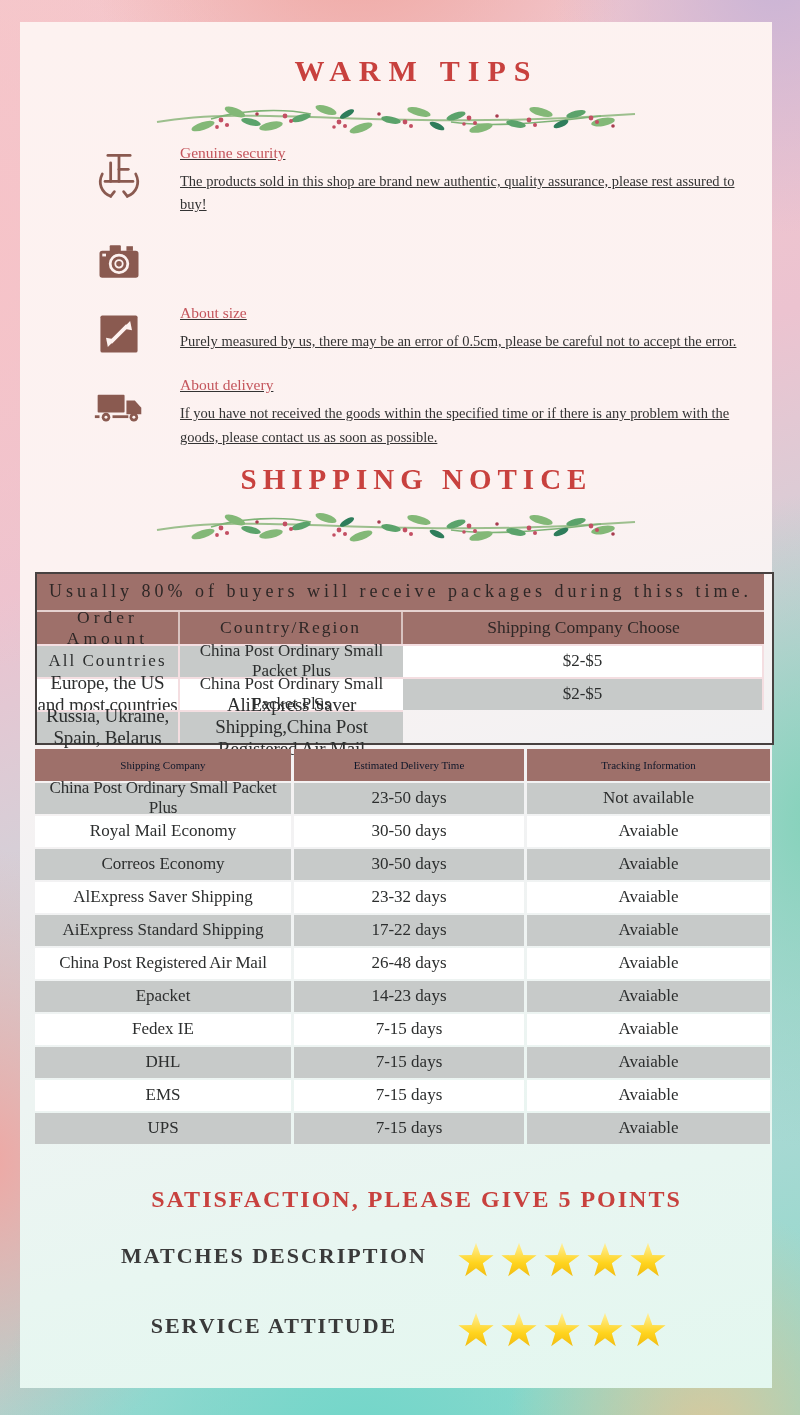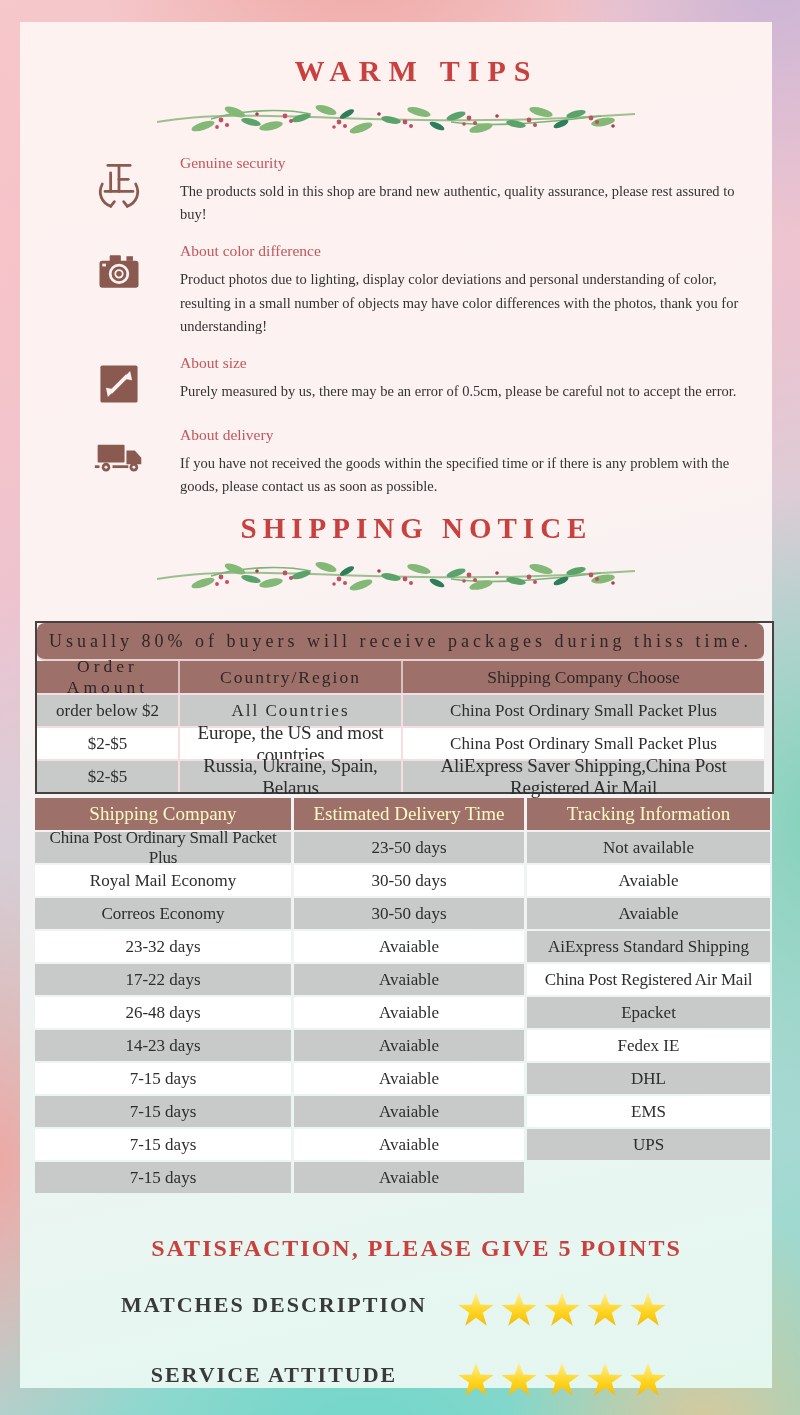--- a/index.html
+++ b/index.html
@@ -14,44 +14,44 @@
       radial-gradient(70% 48% at -5% 18%, #f6c3c8 0%, rgba(246,195,200,0) 62%),
       radial-gradient(55% 38% at -2% 82%, #efa7a3 0%, rgba(239,167,163,0) 58%),
       linear-gradient(160deg,#f5c9cc 0%,#ecc3d0 35%,#c2dade 65%,#8ed8c9 100%);}
   .panel{position:absolute;left:20px;top:22px;width:752px;height:1366px;
     background:linear-gradient(168deg,#fdf2f0 0%,#fcf2f1 38%,#f2f2f3 58%,#e8f6f1 84%,#e3f7ef 100%);}
   .big-title{margin:0;text-align:center;font-weight:bold;color:#c8413e;
     font-family:"Liberation Serif","DejaVu Serif",serif;padding-left:41px;}
   .warm{padding-top:32px;font-size:30px;letter-spacing:8px;}
   .ship{font-size:29px;letter-spacing:6px;}
   .divider{display:block;margin:4px auto 0;width:490px;height:50px;}
-  .tips{margin-top:10px;}
+  .tips{margin-top:0;text-decoration:underline;}
   .tip{display:flex;margin:0 0 14px 70px;}
   .tip-icon{flex:0 0 58px;height:52px;margin-top:6px;}
   .tip-body{margin-left:32px;width:578px;}
   .tip-h{color:#c4555c;font-size:15.5px;margin:2px 0 8px;}
   .tip-p{margin:0;font-size:14.5px;line-height:1.6;color:#333;}
   
   .t1{margin:22px 15px 0;width:735px;border:2px solid #474140;display:grid;
       grid-template-columns:143px 223px 361px;}
   .t1 div{display:flex;align-items:center;justify-content:center;text-align:center;}
   .t1-caption{grid-column:1/-1;background:#9e706a;height:36px;font-size:18px;
-      letter-spacing:4px;color:#2e2726;border-bottom:2px solid #e6d2d0;border-radius:8px;}
+      letter-spacing:4px;color:#2e2726;border-bottom:2px solid #e6d2d0;}
   .t1-h{background:#9e706a;height:32px;font-size:17.5px;color:#2e2726;border-right:2px solid #d8c2bf;}
   .t1-h:last-of-type{border-right:none;}
   .sp4{letter-spacing:4px;} .sp2{letter-spacing:2px;}
   .t1-c{height:31px;font-size:17px;color:#2c2e2e;border-top:2px solid #f4dee1;border-right:2px solid #f4dee1;}
   .t1 .rend{border-right:none;}
   .gray{background:#c7cac9;} .white{background:#ffffff;}
   .small{font-size:19px;letter-spacing:-0.2px;}
   
   .t2{margin:4px 15px 0;width:735px;display:grid;grid-template-columns:256px 230px 243px;
       column-gap:3px;row-gap:2px;}
   .t2 div{display:flex;align-items:center;justify-content:center;text-align:center;}
-  .t2-h{background:#9e706a;height:32px;font-size:19px;color:#fef9c3;}
+  .t2-h{background:#9e706a;height:32px;font-size:11px;color:#0f172a;}
   .t2-c{height:31px;font-size:17px;color:#2c2e2e;}
   .sat{margin-top:42px;font-size:24px;letter-spacing:2px;}
   .ratings{margin-top:30px;}
   .rating-row{display:flex;align-items:flex-start;justify-content:center;height:44px;margin-bottom:26px;}
   .rating-label{width:320px;text-align:center;font-size:22px;font-weight:bold;
       letter-spacing:2px;color:#3a3a3a;font-family:"Liberation Serif","DejaVu Serif",serif;}
   .stars{display:flex;margin-left:24px;width:220px;}
   .star{width:36px;height:36px;margin-right:7px;display:inline-block;
       background:linear-gradient(180deg,#fff0a0 0%,#ffd41e 55%,#efb70f 100%);
       clip-path:polygon(50% 0%,62% 34%,99% 35%,69% 57%,80% 93%,50% 71%,20% 93%,31% 57%,1% 35%,38% 34%);}
@@ -170,24 +170,20 @@
           </svg>
         <div class="tip-body">
           <div class="tip-h">Genuine security</div>
           <p class="tip-p">The products sold in this shop are brand new authentic, quality assurance, please rest assured to buy!</p>
         </div>
       </div>
       <div class="tip">
         <svg class="tip-icon">
             <use href="#icon-camera"></use>
           </svg>
-        <div class="tip-body">
-          <div class="tip-h">About color difference</div>
-          <p class="tip-p">Product photos due to lighting, display color deviations and personal understanding of color, resulting in a small number of objects may have color differences with the photos, thank you for understanding!</p>
-        </div>
       </div>
       <div class="tip">
         <svg class="tip-icon">
             <use href="#icon-size"></use>
           </svg>
         <div class="tip-body">
           <div class="tip-h">About size</div>
           <p class="tip-p">Purely measured by us, there may be an error of 0.5cm, please be careful not to accept the error.</p>
         </div>
       </div>
@@ -206,21 +202,20 @@
     <svg class="divider">
         <use href="#floral"></use>
       </svg>
 
     <div class="t1">
       <div class="t1-caption">Usually 80% of buyers will receive packages during thiss time.</div>
       <div class="t1-h sp4">Order Amount</div>
       <div class="t1-h sp2">Country/Region</div>
       <div class="t1-h rend">Shipping Company Choose</div>
 
-      <div class="t1-c gray">order below $2</div>
       <div class="t1-c gray sp2">All Countries</div>
       <div class="t1-c gray rend">China Post Ordinary Small Packet Plus</div>
 
       <div class="t1-c white">$2-$5</div>
       <div class="t1-c white small">Europe, the US and most countries</div>
       <div class="t1-c white rend">China Post Ordinary Small Packet Plus</div>
 
       <div class="t1-c gray">$2-$5</div>
       <div class="t1-c gray small">Russia, Ukraine, Spain, Belarus</div>
       <div class="t1-c gray rend small">AliExpress Saver Shipping,China Post Registered Air Mail</div>
@@ -236,20 +231,21 @@
       <div class="t2-c gray">Not available</div>
 
       <div class="t2-c white">Royal Mail Economy</div>
       <div class="t2-c white">30-50 days</div>
       <div class="t2-c white">Avaiable</div>
 
       <div class="t2-c gray">Correos Economy</div>
       <div class="t2-c gray">30-50 days</div>
       <div class="t2-c gray">Avaiable</div>
 
+      <div class="t2-c white">AlExpress Saver Shipping</div>
       <div class="t2-c white">23-32 days</div>
       <div class="t2-c white">Avaiable</div>
 
       <div class="t2-c gray">AiExpress Standard Shipping</div>
       <div class="t2-c gray">17-22 days</div>
       <div class="t2-c gray">Avaiable</div>
 
       <div class="t2-c white small">China Post Registered Air Mail</div>
       <div class="t2-c white">26-48 days</div>
       <div class="t2-c white">Avaiable</div>

